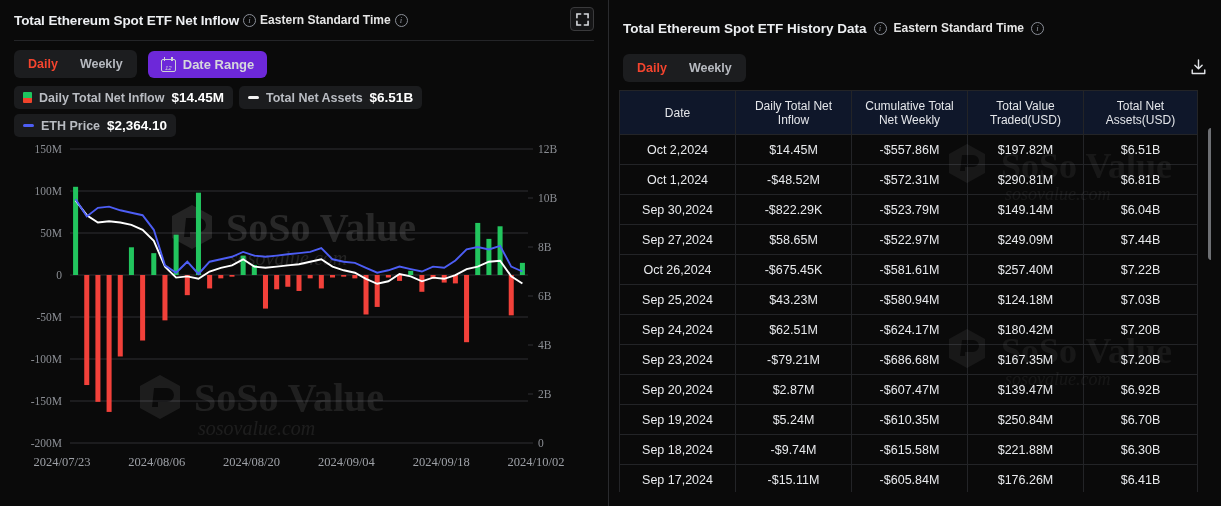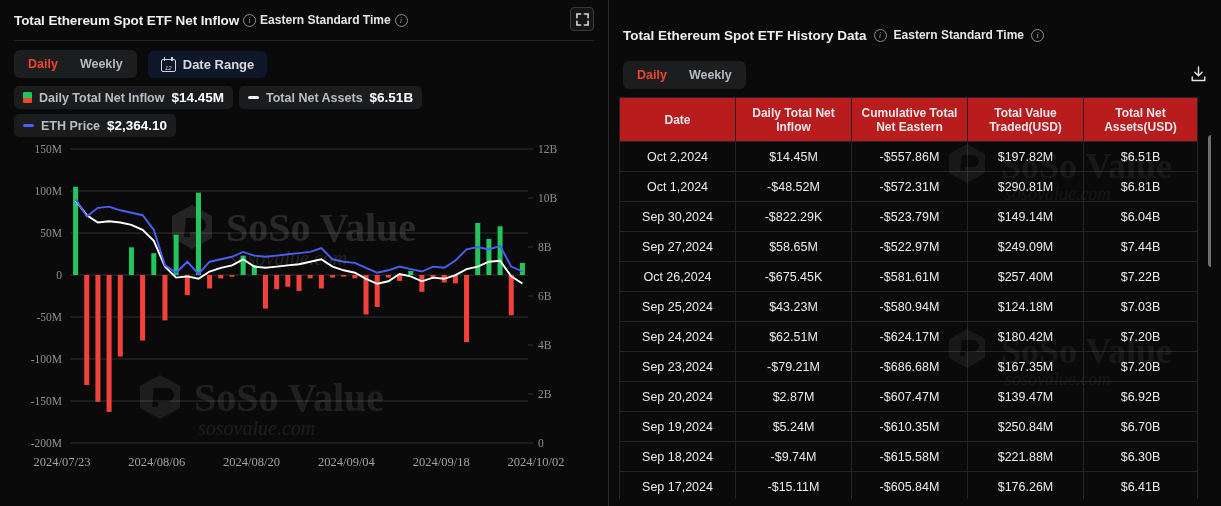--- a/index.html
+++ b/index.html
@@ -35,21 +35,21 @@
   .seg {
     display: inline-flex; background: #1c1d1f; border-radius: 6px; padding: 3px;
   }
   .seg .opt {
     font-size: 12.5px; padding: 4px 11px; border-radius: 4px;
     color: #b6b9bf; font-weight: 600; white-space: nowrap;
   }
   .seg .opt.active { color: #f4442e; }
   .date-range {
     display: inline-flex; align-items: center; gap: 7px;
-    background: #0f172a; border-radius: 6px; padding: 6px 13px;
+    background: #6d28d9; border-radius: 6px; padding: 6px 13px;
   }
   .date-range .lbl { font-size: 13px; font-weight: bold; color: #d6d8dc; }
   .cal-ico { width: 15px; height: 15px; position: relative; flex: none; }
   .cal-ico .body { position: absolute; inset: 2px 0 0 0; border: 1.3px solid #cfd2d6; border-radius: 2px; }
   .cal-ico .top { position: absolute; top: 0; left: 3px; width: 1.4px; height: 4px; background: #cfd2d6; }
   .cal-ico .top2 { position: absolute; top: 0; right: 3px; width: 1.4px; height: 4px; background: #cfd2d6; }
   .cal-ico .num { position: absolute; bottom: 0.5px; left: 0; right: 0; text-align: center;
                   font-size: 6px; color: #cfd2d6; line-height: 6px; }
 
   .legend-rows { padding: 8px 4px 0 4px; }
@@ -63,35 +63,35 @@
   .sw-split { width: 9px; height: 11px; border-radius: 1px; overflow: hidden; display: flex; flex-direction: column; flex: none; }
   .sw-split i { display: block; height: 50%; }
   .sw-line { width: 11px; height: 3.5px; border-radius: 2px; flex: none; }
 
   
   .chart-wrap { position: relative; margin-top: 6px; height: 335px; }
   .chart-svg { display: block; }
 
   
   .vsep { width: 1px; background: #2a2b2e; height: 506px; }
-  .right-panel { width: 612px; height: 506px; position: relative; padding: 11px 10px; }
+  .right-panel { width: 612px; height: 506px; position: relative; padding: 4px 10px; }
   .rp-head { height: 48px; display: flex; align-items: center; gap: 7px; padding: 0 4px; }
   .rp-title { font-size: 13.5px; font-weight: bold; color: #eceef1; white-space: nowrap; }
   .rp-controls { display: flex; align-items: center; padding: 0 4px; position: relative; height: 32px; }
   .dl-btn { position: absolute; right: 0px; top: 2px; width: 26px; height: 26px;
             display: flex; align-items: center; justify-content: center; }
 
   table.hist { border-collapse: collapse; width: 578px; margin-top: 6px; table-layout: fixed; }
   table.hist th, table.hist td {
     border: 1px solid #232427; height: 30px; text-align: center;
     font-size: 12.5px; color: #e8eaed; font-weight: 500; padding: 0 4px;
   }
   table.hist thead th {
-    height: 44px; font-size: 12px; color: #e4e6ea; font-weight: 700;
-    line-height: 14px; background: #b91c1c;
+    height: 44px; font-size: 12px; color: #e4e6ea; font-weight: 400;
+    line-height: 14px; background: #0f172a;
   }
   td.pos { color: #17c964; }
   td.neg { color: #f23b42; }
   .tbl-clip { position: relative; height: 408px; overflow: hidden; }
   .sb-track { position: absolute; right: -4px; top: 44px; width: 7px; height: 356px; background: transparent; }
   .sb-thumb { position: absolute; right: -4px; top: 44px; width: 7px; height: 132px; background: #6e7074; border-radius: 4px; }
 
   .wm-t { position: absolute; pointer-events: none; user-select: none; }
   .wm-text { font-family: "Liberation Serif", serif; font-weight: bold; fill: #ffffff; }
 </style>
@@ -302,21 +302,21 @@
           <col style="width:116px">
             <col style="width:116px">
             <col style="width:116px">
             <col style="width:116px">
             <col style="width:114px">
         </colgroup>
         <thead>
           <tr>
             <th>Date</th>
             <th>Daily Total Net Inflow</th>
-            <th>Cumulative Total Net Eastern</th>
+            <th>Cumulative Total Net Weekly</th>
             <th>Total Value Traded(USD)</th>
             <th>Total Net Assets(USD)</th>
           </tr>
         </thead>
         <tbody id="tbody">
             <tr>
               <td>Oct 2,2024</td>
               <td class="pos">$14.45M</td>
               <td>-$557.86M</td>
               <td>$197.82M</td>

